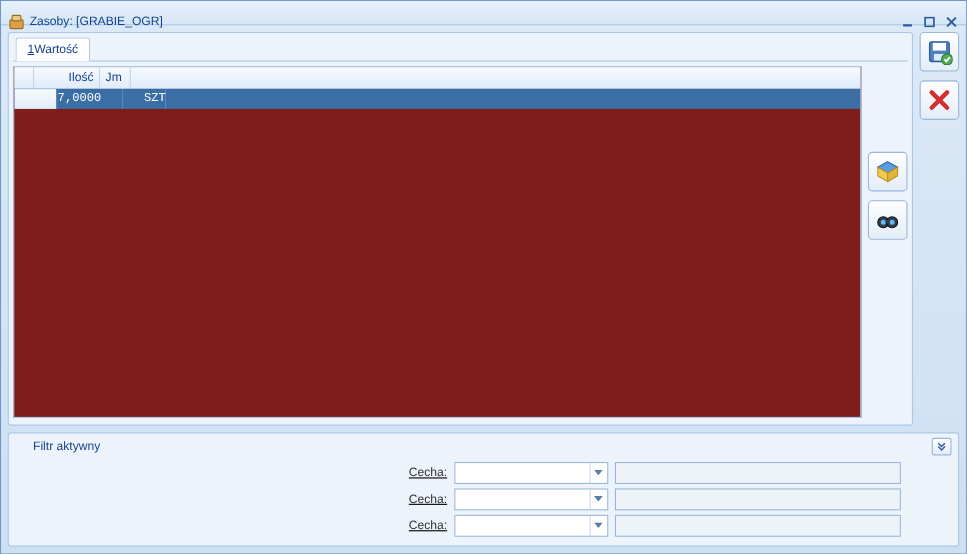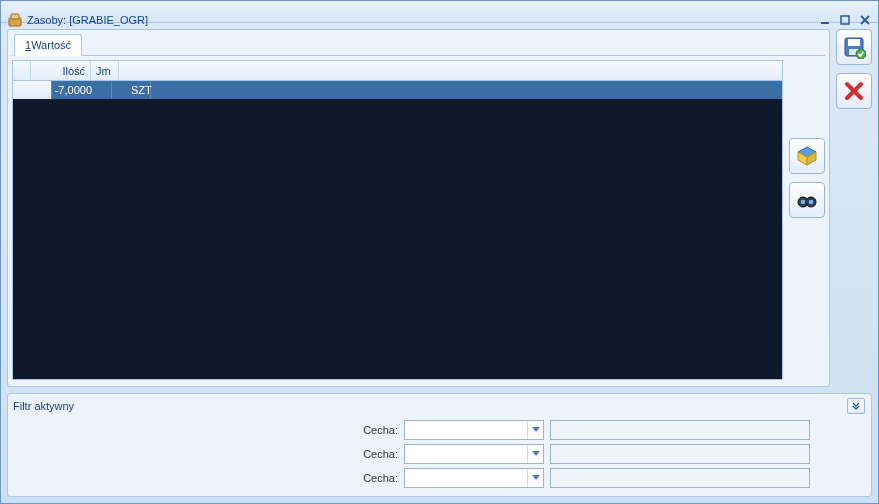--- a/index.html
+++ b/index.html
@@ -62,21 +62,21 @@
   display: flex; align-items: center;
   color: #15428b;
 }
 .tab .u { text-decoration: underline; }
 
 .grid-wrap {
   flex: 1; display: flex; gap: 6px;
 }
 
 .grid {
-  flex: 1; background: #0f172a;
+  flex: 1; background: #7f1d1d;
   border: 1px solid #a9c7e7;
   display: flex; flex-direction: column;
 }
 .grid-head {
   display: flex; height: 20px;
   background: linear-gradient(to bottom, #f6fafe, #e1ecf8);
   border-bottom: 1px solid #a9c7e7;
 }
 .grid-head .col {
   border-right: 1px solid #c3d6eb;
@@ -91,20 +91,21 @@
 
 .grid-body { flex: 1; overflow: auto; }
 .grid-row {
   display: flex; height: 18px;
   background: #3a6ea5; color: #fff;
 }
 .grid-row .cell {
   border-right: 1px solid #5c89b8;
   display: flex; align-items: center;
   padding: 0 19px;
+  font-family: Liberation Mono, monospace;
 }
 .cell.col-ind { background: linear-gradient(to bottom,#f6fafe,#e1ecf8); }
 .cell.col-ilosc { justify-content: flex-end; }
 
 .sidecol {
   width: 36px; display: flex; flex-direction: column; gap: 8px;
   padding-top: 78px;
 }
 .side-btn, .top-btn {
   width: 36px; height: 36px;
@@ -115,35 +116,35 @@
   cursor: pointer;
 }
 .topcol {
   width: 36px; display: flex; flex-direction: column; gap: 8px;
 }
 
 .filter-panel {
   background: #edf3fb;
   border: 1px solid #a9c7e7;
   border-radius: 3px;
-  padding: 4px 6px 8px 5px;
+  padding: 4px 6px 8px 22px;
 }
 .filter-head {
   display: flex; align-items: center; justify-content: space-between;
   color: #15428b; margin-bottom: 6px;
 }
 .chevbox {
   width: 18px; height: 16px;
   border: 1px solid #9ab7da; border-radius: 2px;
   background: linear-gradient(to bottom,#fefefe,#e3edf8);
   display: flex; align-items: center; justify-content: center;
   cursor: pointer;
 }
 .filter-rows { display: flex; flex-direction: column; gap: 4px; align-items: center; }
-.filter-row { display: flex; align-items: center; gap: 6px; justify-content: center; width: 100%; }
+.filter-row { display: flex; align-items: center; gap: 6px; justify-content: center; width: 100%; text-decoration: underline; }
 .filter-row label { width: 330px; text-align: right; color: #333; }
 .combo {
   width: 140px; height: 20px;
   border: 1px solid #9ab7da; background: #fff;
   display: flex; align-items: center; justify-content: flex-end;
 }
 .combo .arrow {
   width: 16px; height: 100%;
   border-left: 1px solid #cadbee;
   display: flex; align-items: center; justify-content: center;

